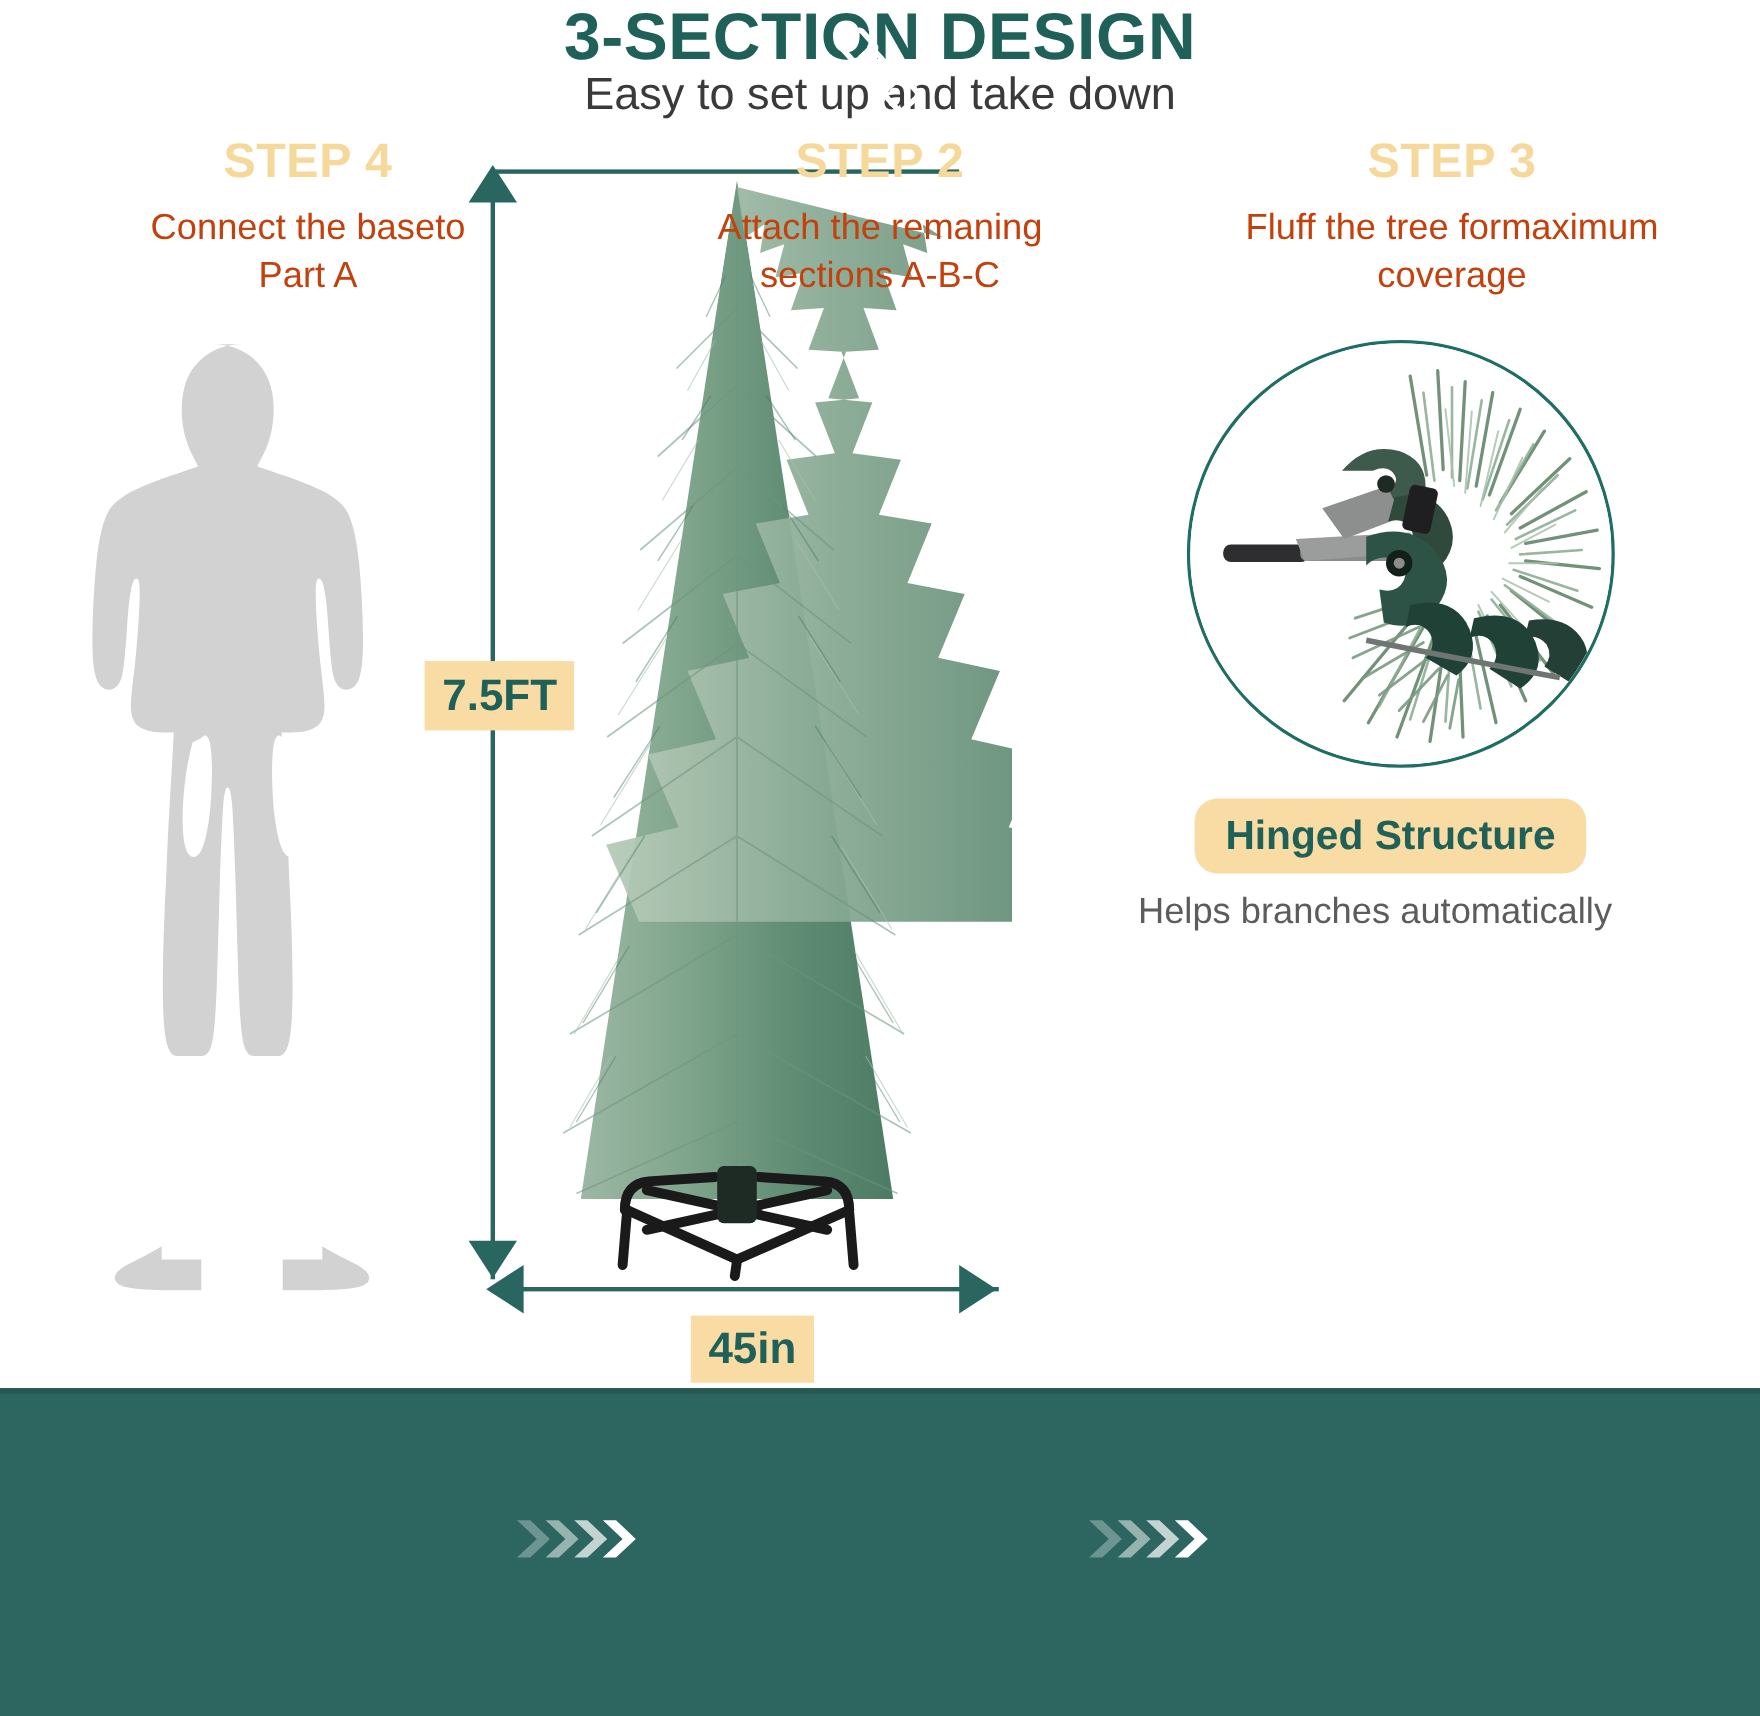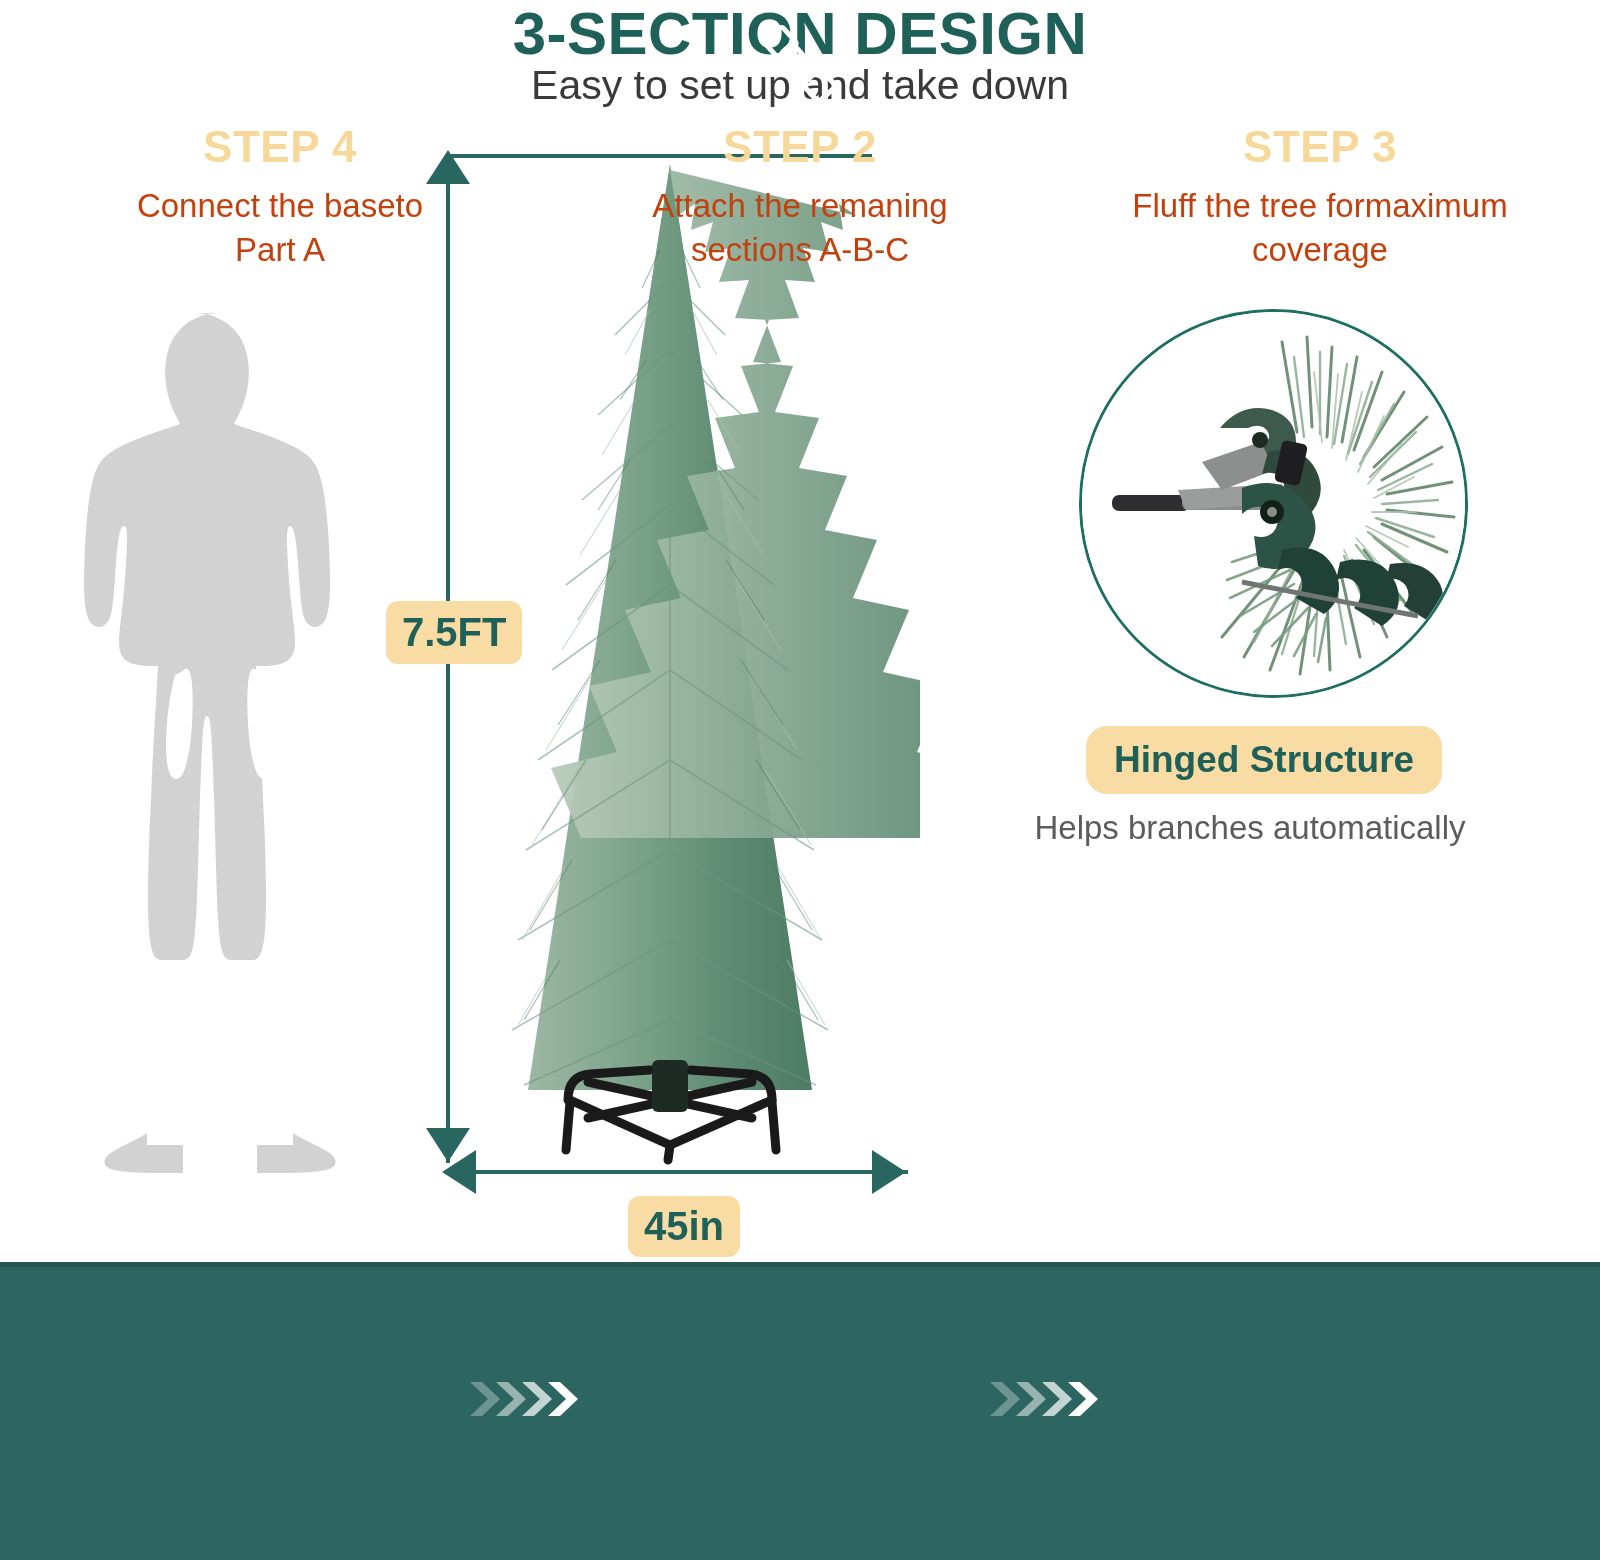--- a/index.html
+++ b/index.html
@@ -99,21 +99,21 @@
     top: 1150px;
     border-top: 22px solid transparent;
     border-bottom: 22px solid transparent;
     border-left: 34px solid #2A6660;
   }
 
   
   .badge {
     position: absolute;
     background: #F9DCA4;
-    border-radius: 12px;
+    border-radius: 0;
     color: #1F6058;
     font-weight: bold;
     text-align: center;
     white-space: nowrap;
   }
   .badge-height {
     left: 386px;
     top: 601px;
     padding: 8px 16px;
     font-size: 40px;

